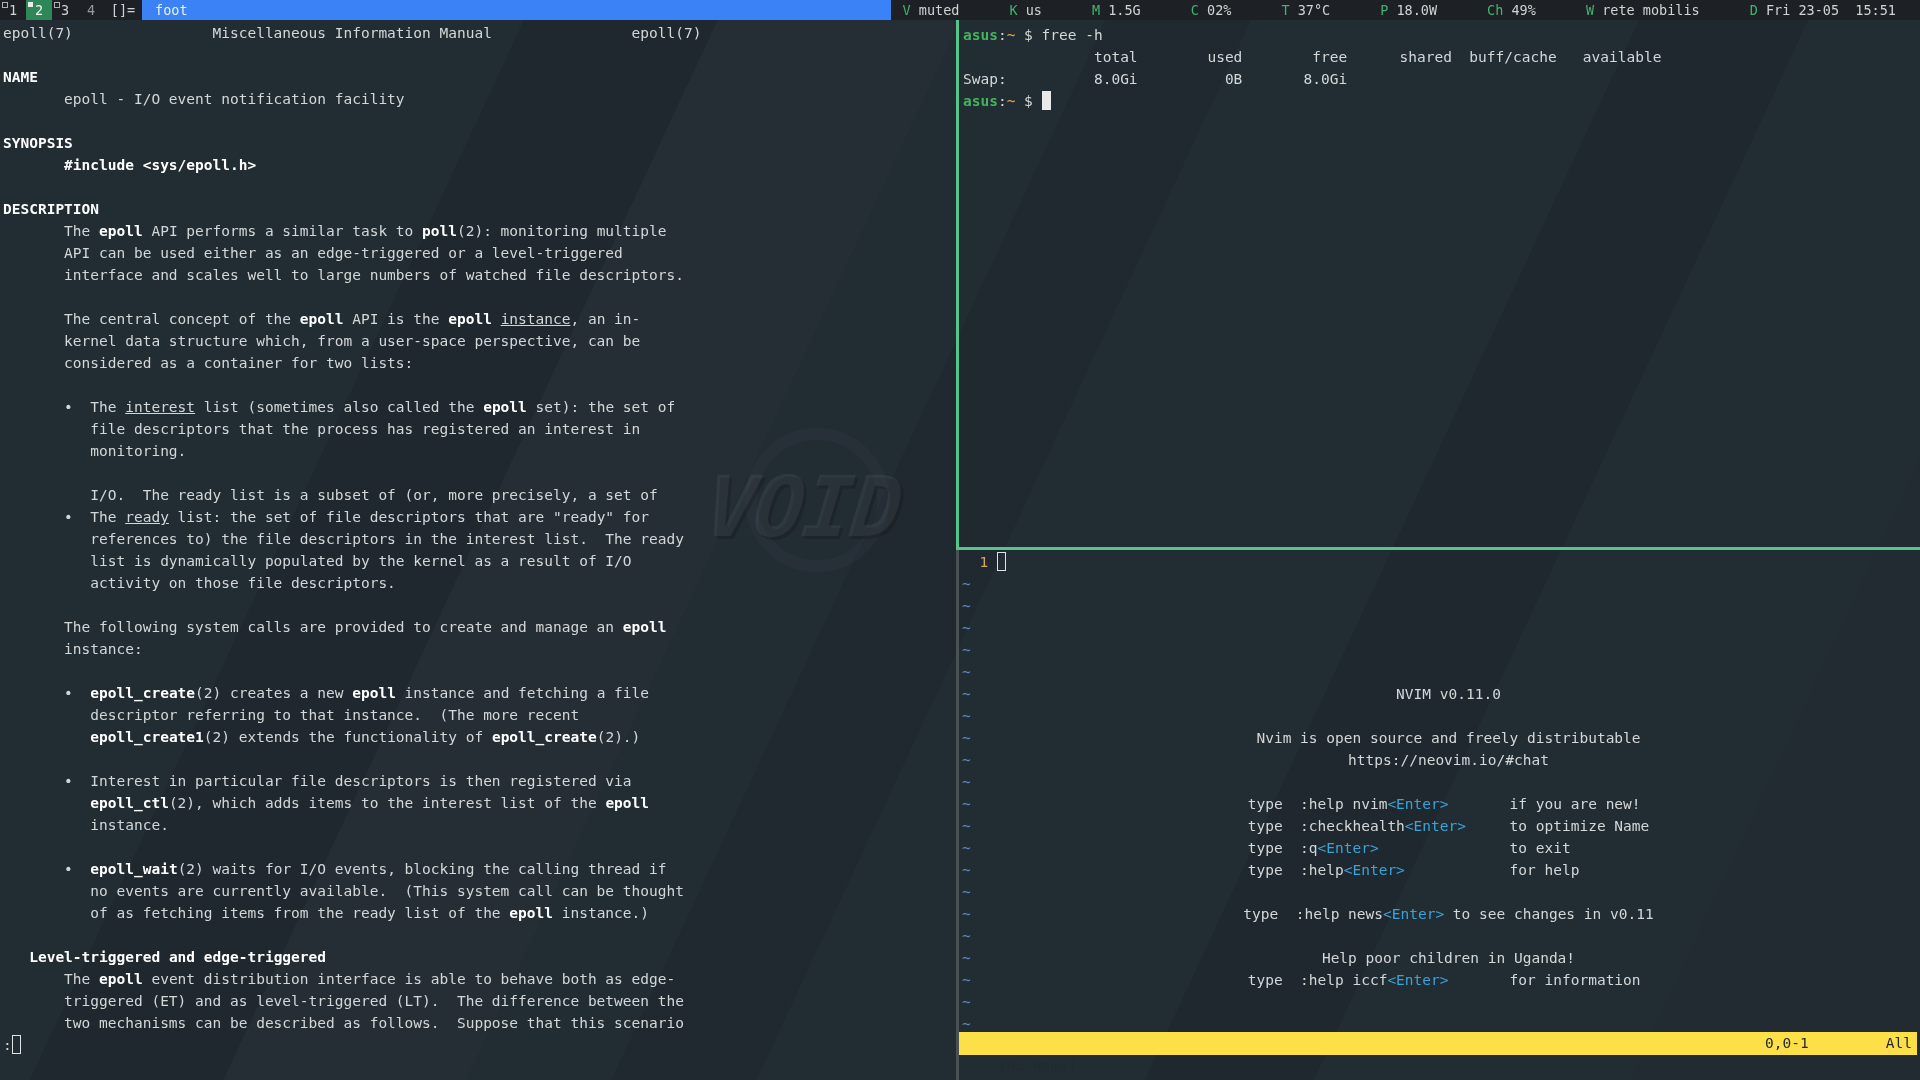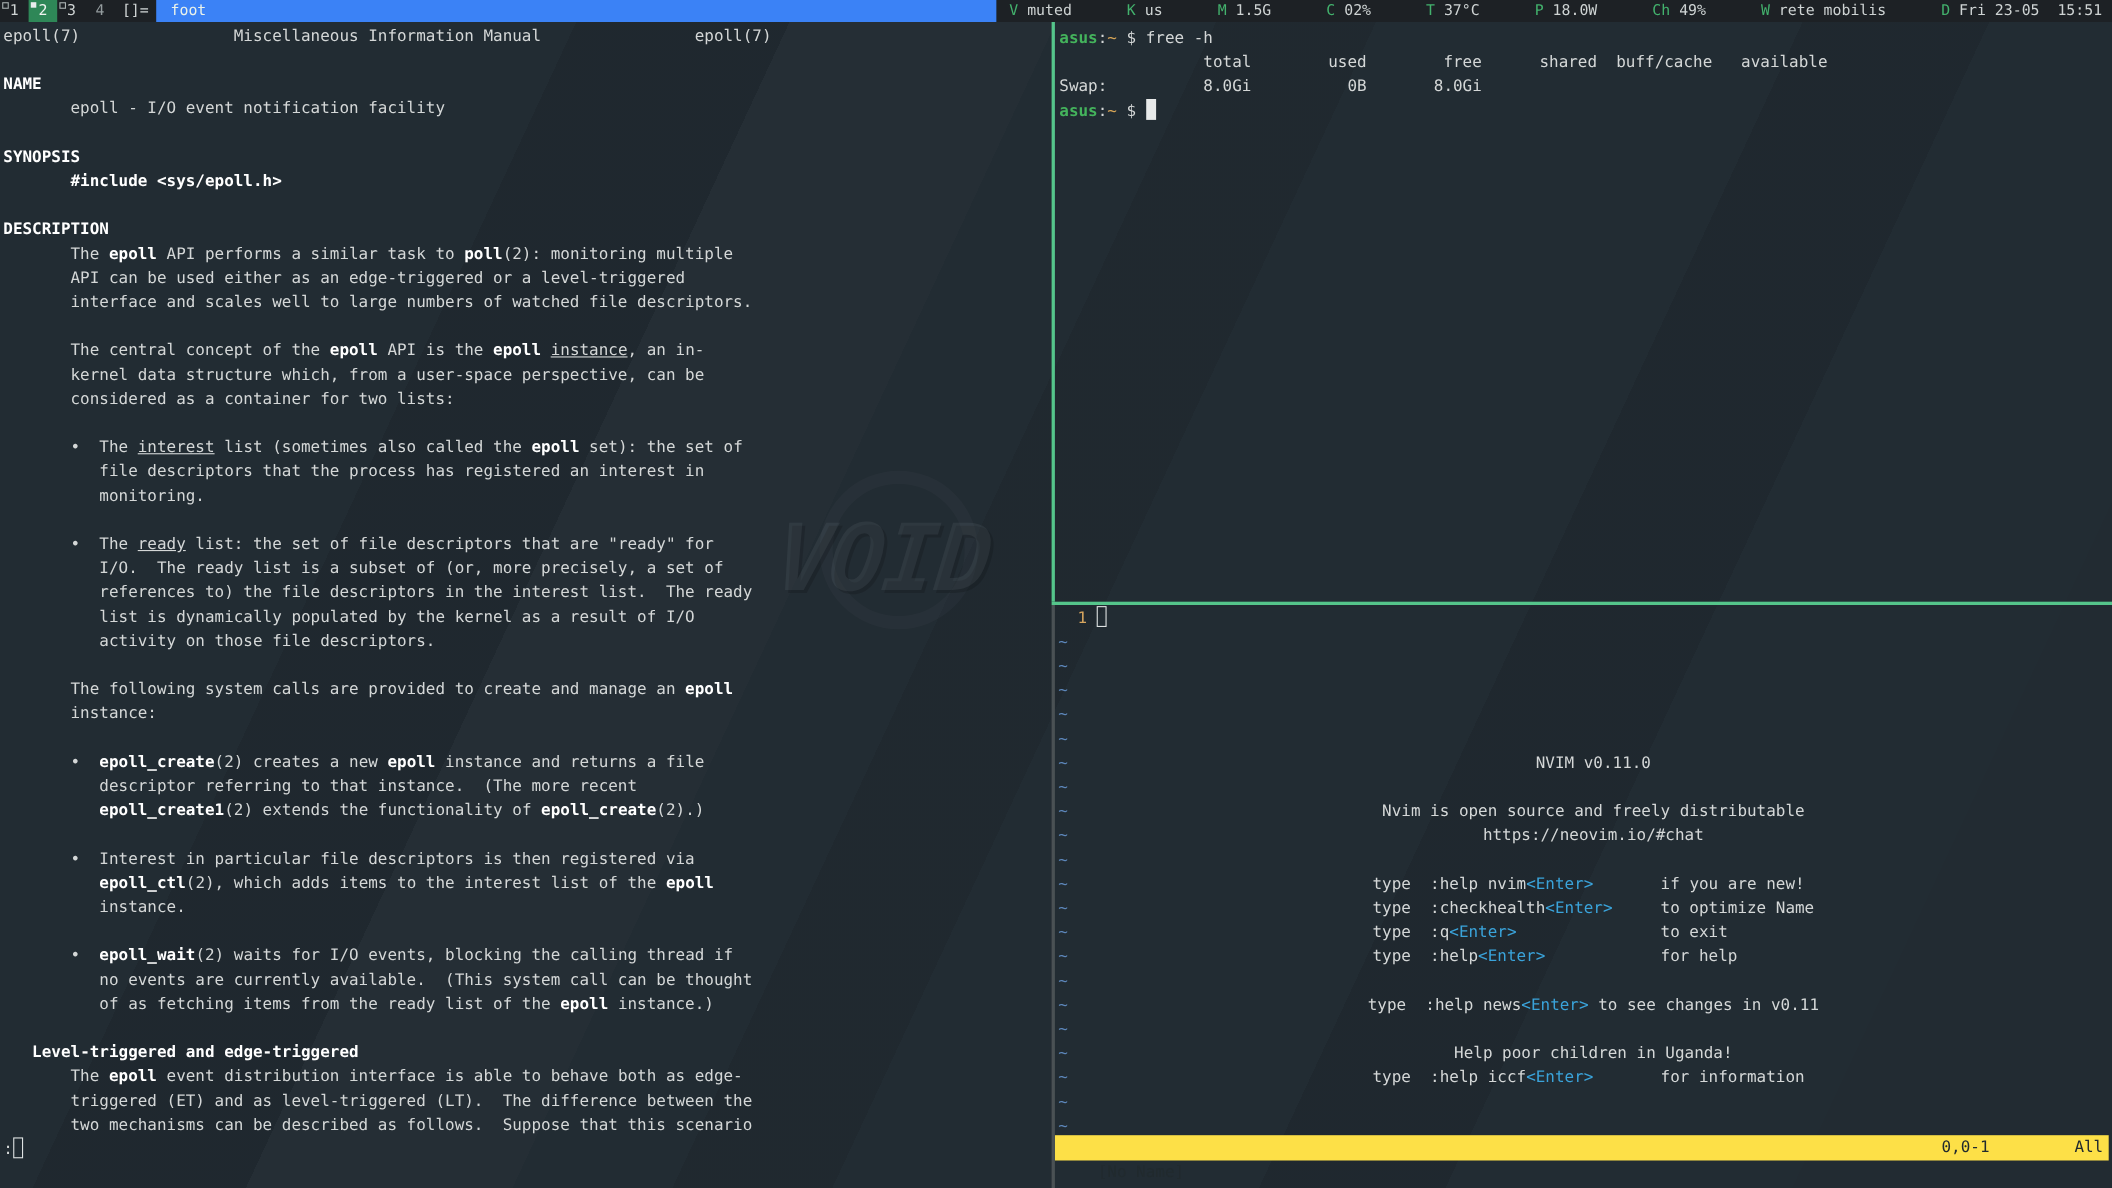--- a/index.html
+++ b/index.html
@@ -40,21 +40,21 @@
   }
   .tags{display:flex;}
   .tag{width:26px;text-align:center;position:relative;cursor:default;}
   .tag.active{background:#2e8757;color:#f0f4f0;}
   .tag.dim{color:#949c9e;}
   .ind{position:absolute;left:2px;top:2px;}
   .ind.filled{width:5px;height:5px;background:#e9eded;}
   .ind.hollow{width:4px;height:4px;border:1px solid #a9b1b1;background:transparent;}
   .layout{width:38px;text-align:center;}
   .bar-title{flex:1;background:#3b82f6;color:#eaf2ea;padding-left:13px;}
-  .status{display:flex;gap:50px;padding:0 9px 0 12px;background:#1d2125;white-space:pre;}
+  .status{display:flex;gap:50px;padding:0 24px 0 12px;background:#1d2125;white-space:pre;}
   .sitem .k{color:#43b26d;}
   
   .win{position:absolute;background:rgba(33,42,50,.42);}
   .term-left{left:0;top:20px;width:956px;height:1060px;padding-top:2px;}
   .term-right{left:959px;top:20px;width:961px;height:528px;padding-top:4px;}
   .nvim{left:959px;top:550px;width:961px;height:530px;}
   .mline,.trow,.nrow{
     height:22px;line-height:22px;font-size:14.5px;white-space:pre;
     color:#d4d7d7;padding-left:3px;position:relative;
   }
@@ -120,30 +120,30 @@
       <div class="mline">       interface and scales well to large numbers of watched file descriptors.</div>
       <div class="mline"></div>
       <div class="mline"><span>       The central concept of the </span><span class="s-b">epoll</span><span> API is the </span><span class="s-b">epoll</span><span> </span><span class="s-u">instance</span><span>, an in-</span></div>
       <div class="mline">       kernel data structure which, from a user-space perspective, can be</div>
       <div class="mline">       considered as a container for two lists:</div>
       <div class="mline"></div>
       <div class="mline"><span>       •  The </span><span class="s-u">interest</span><span> list (sometimes also called the </span><span class="s-b">epoll</span><span> set): the set of</span></div>
       <div class="mline">          file descriptors that the process has registered an interest in</div>
       <div class="mline">          monitoring.</div>
       <div class="mline"></div>
+      <div class="mline">          I/O.  The ready list is a subset of (or, more precisely, a set of</div>
       <div class="mline"><span>       •  The </span><span class="s-u">ready</span><span> list: the set of file descriptors that are "ready" for</span></div>
-      <div class="mline">          I/O.  The ready list is a subset of (or, more precisely, a set of</div>
       <div class="mline">          references to) the file descriptors in the interest list.  The ready</div>
       <div class="mline">          list is dynamically populated by the kernel as a result of I/O</div>
       <div class="mline">          activity on those file descriptors.</div>
       <div class="mline"></div>
       <div class="mline"><span>       The following system calls are provided to create and manage an </span><span class="s-b">epoll</span></div>
       <div class="mline">       instance:</div>
       <div class="mline"></div>
-      <div class="mline"><span>       •  </span><span class="s-b">epoll_create</span><span>(2) creates a new </span><span class="s-b">epoll</span><span> instance and returns a file</span></div>
+      <div class="mline"><span>       •  </span><span class="s-b">epoll_create</span><span>(2) creates a new </span><span class="s-b">epoll</span><span> instance and fetching a file</span></div>
       <div class="mline">          descriptor referring to that instance.  (The more recent</div>
       <div class="mline"><span>          </span><span class="s-b">epoll_create1</span><span>(2) extends the functionality of </span><span class="s-b">epoll_create</span><span>(2).)</span></div>
       <div class="mline"></div>
       <div class="mline">       •  Interest in particular file descriptors is then registered via</div>
       <div class="mline"><span>          </span><span class="s-b">epoll_ctl</span><span>(2), which adds items to the interest list of the </span><span class="s-b">epoll</span></div>
       <div class="mline">          instance.</div>
       <div class="mline"></div>
       <div class="mline"><span>       •  </span><span class="s-b">epoll_wait</span><span>(2) waits for I/O events, blocking the calling thread if</span></div>
       <div class="mline">          no events are currently available.  (This system call can be thought</div>
       <div class="mline"><span>          of as fetching items from the ready list of the </span><span class="s-b">epoll</span><span> instance.)</span></div>

